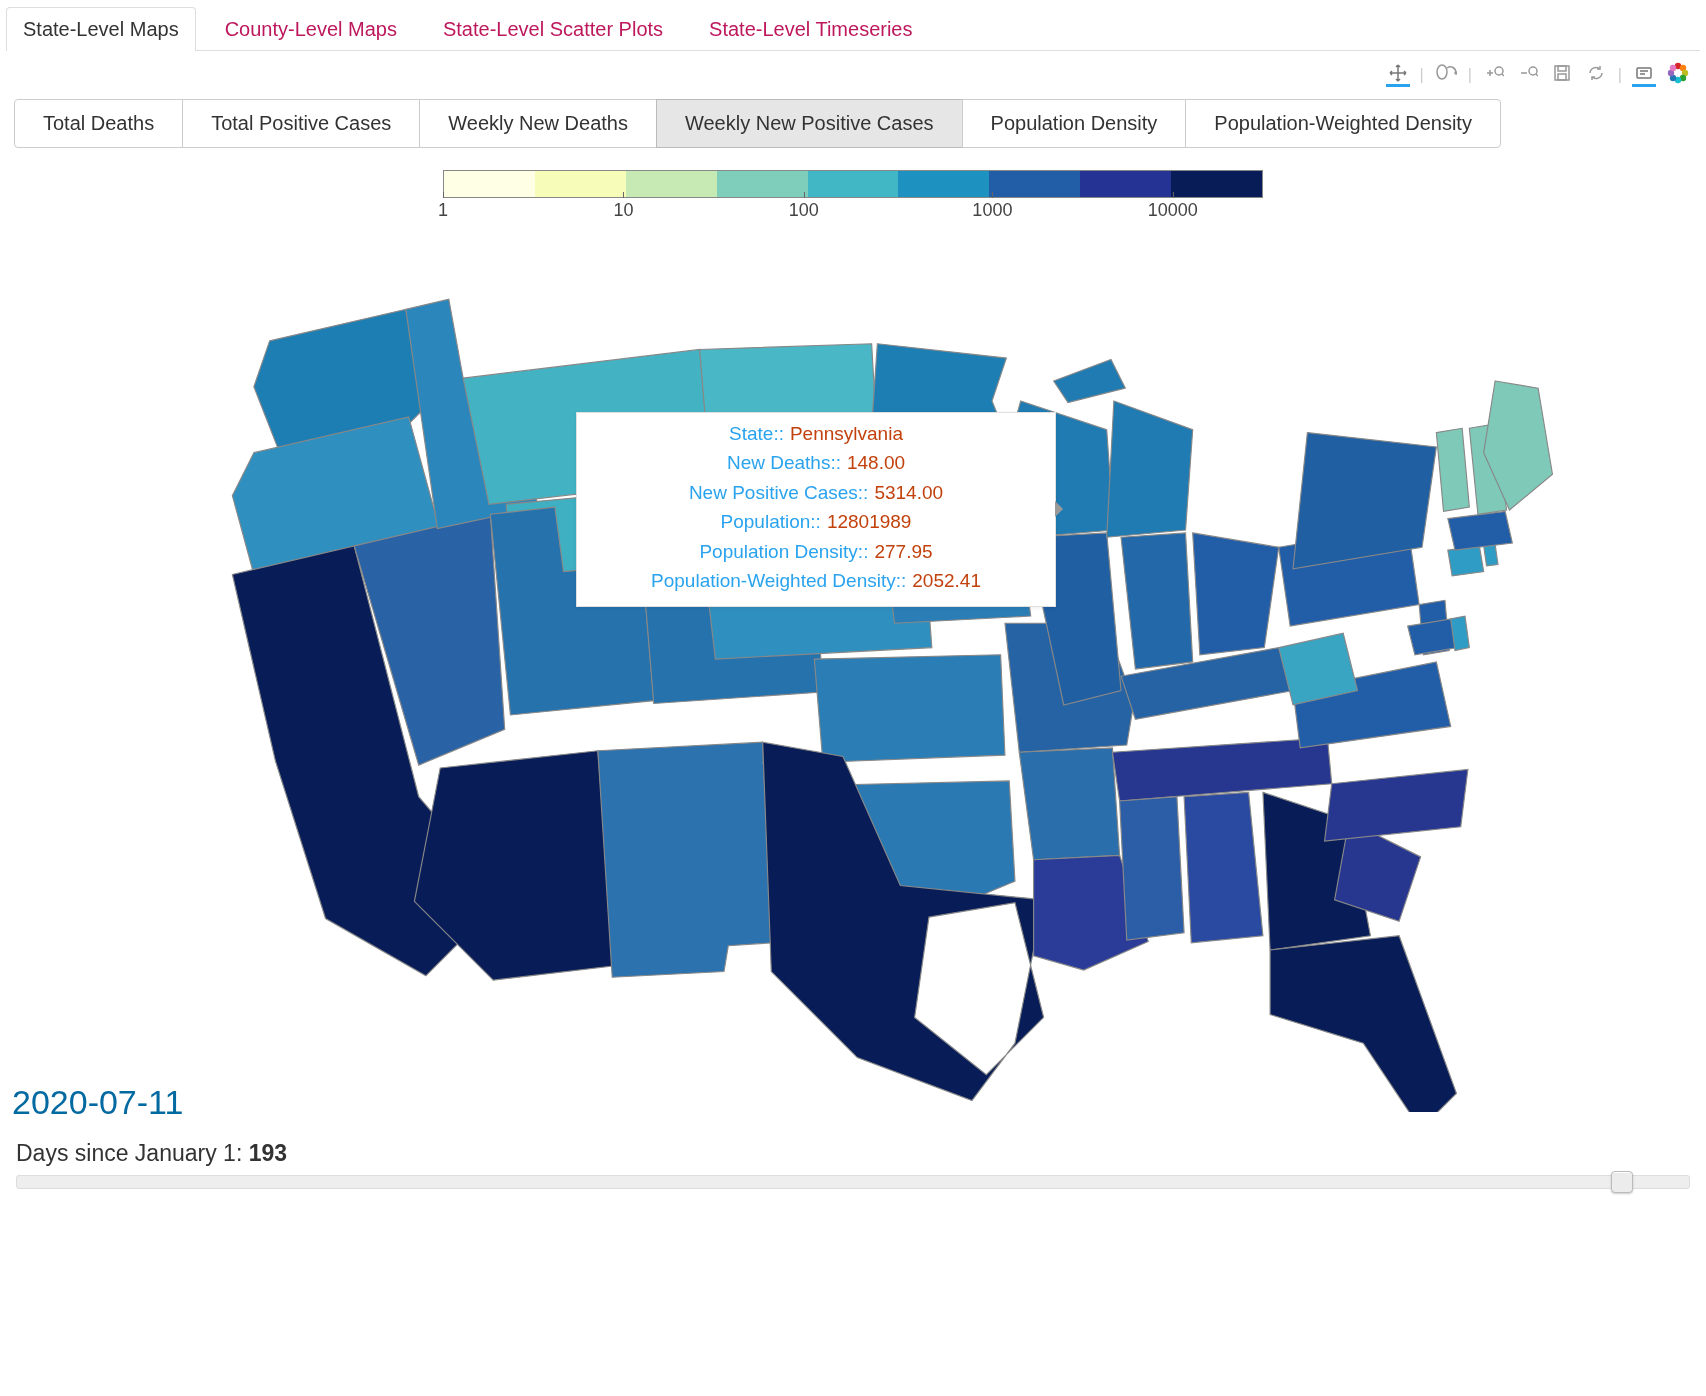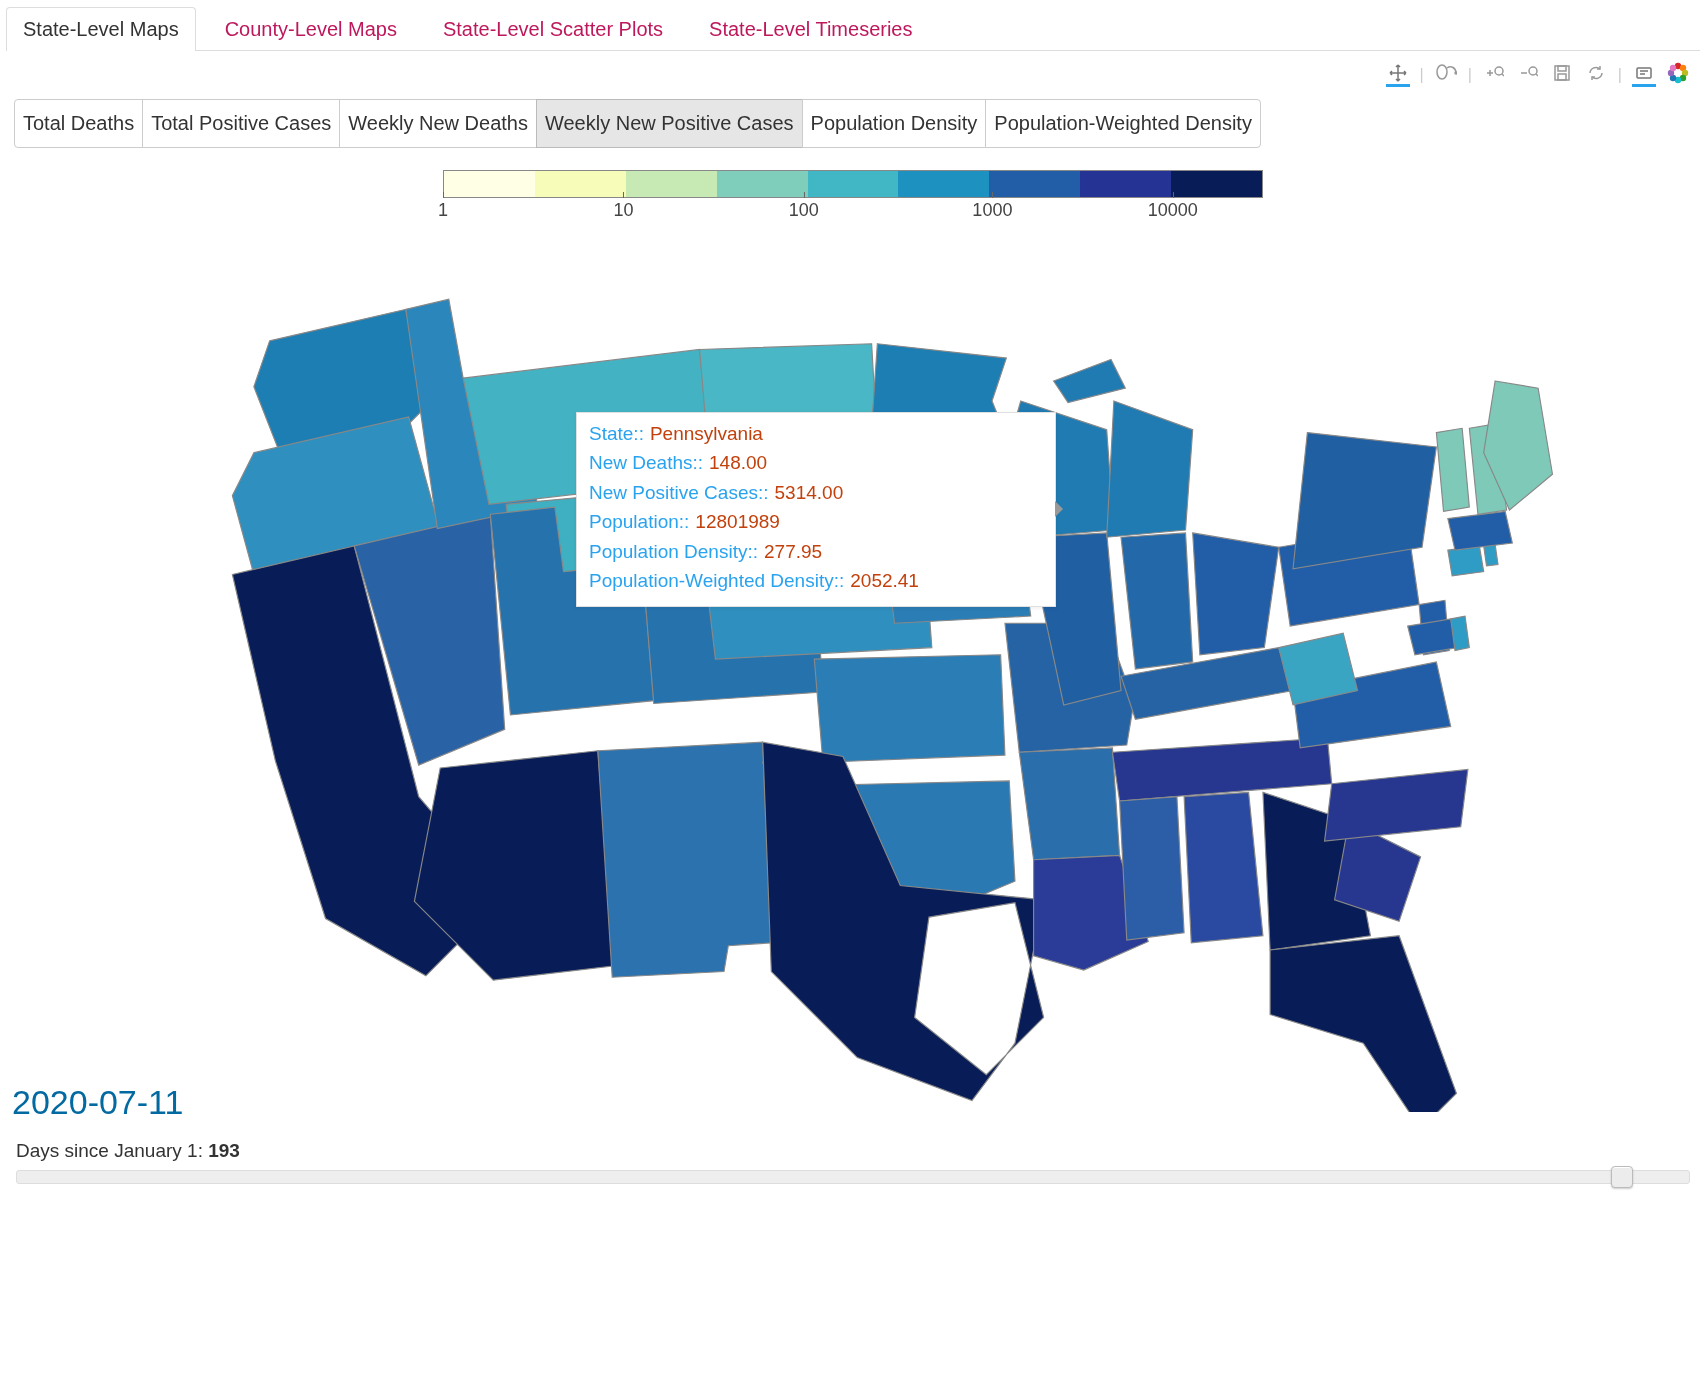--- a/index.html
+++ b/index.html
@@ -11,50 +11,50 @@
   .top-tab.active{color:#333;border-color:#ddd;background:#fff}
 
   
   .toolbar{display:flex;justify-content:flex-end;align-items:center;gap:10px;padding:4px 10px 12px}
   .tool{width:24px;height:24px;display:flex;align-items:center;justify-content:center;color:#888;cursor:pointer;border-bottom:3px solid transparent;padding-bottom:2px}
   .tool.active{border-bottom-color:#2aa3ef}
   .tool-sep{color:#ccc}
 
   
   .metric-bar{display:flex;padding:0 8px;margin-bottom:22px}
-  .metric-btn{padding:12px 8px;font-size:20px;color:#333;background:#fff;border:1px solid #ccc;cursor:pointer;margin-left:-1px}
+  .metric-btn{padding:12px 28px;font-size:20px;color:#333;background:#fff;border:1px solid #ccc;cursor:pointer;margin-left:-1px}
   .metric-btn:first-child{border-radius:4px 0 0 4px;margin-left:0}
   .metric-btn:last-child{border-radius:0 4px 4px 0}
   .metric-btn.active{background:#e6e6e6;border-color:#bbb}
 
   
   .legend-wrap{display:flex;flex-direction:column;align-items:center;margin-bottom:24px}
   .legend-bar{width:820px;height:28px;border:1px solid #888;display:flex}
   .legend-seg{flex:1}
   .legend-ticks{position:relative;width:820px;height:28px;margin-top:2px}
   .ltick{position:absolute;top:0;transform:translateX(-50%);font-size:18px;color:#444}
   .ltick::before{content:"";position:absolute;top:-8px;left:50%;width:1px;height:6px;background:#666}
 
   
   .map-area{position:relative;width:100%;height:880px}
   .map-svg{display:block;margin:0 auto}
 
   
   .tooltip{position:absolute;background:#fff;border:1px solid #e0e0e0;box-shadow:0 1px 4px rgba(0,0,0,.08);padding:6px 12px 10px;font-size:19px;z-index:5}
-  .tt-row{display:flex;justify-content:flex-start;gap:6px;white-space:nowrap;line-height:1.55}
+  .tt-row{display:flex;justify-content:center;gap:6px;white-space:nowrap;line-height:1.55}
   .tt-k{color:#2aa3ef}
   .tt-v{color:#c2410c}
   .tt-caret{position:absolute;left:100%;top:50%;margin-top:-8px;width:0;height:0;border:8px solid transparent;border-left-color:#999}
 
   
   .date-label{position:absolute;left:6px;bottom:10px;font-size:34px;font-weight:400;color:#0369a1}
 
   
   .slider-block{padding:8px 10px 14px}
-  .slider-title{font-size:19px;margin-bottom:8px}
+  .slider-title{font-size:23px;margin-bottom:8px}
   .slider-title .val{font-weight:700}
   .slider-track{position:relative;height:14px;background:#eee;border:1px solid #ddd;border-radius:3px}
   .slider-thumb{position:absolute;top:-5px;width:22px;height:22px;border:1px solid #bbb;border-radius:4px;background:#ececec;box-shadow:inset 0 1px 0 #fff, 0 1px 2px rgba(0,0,0,.2)}
 </style>
 </head>
 <body>
 
 <div class="top-tabs">
   <div class="top-tab active">State-Level Maps</div>
   <div class="top-tab">County-Level Maps</div>

